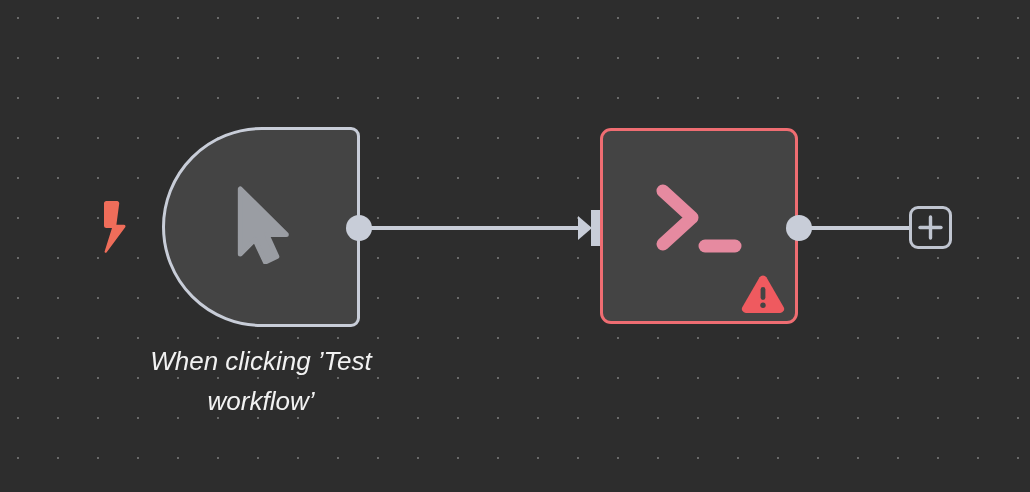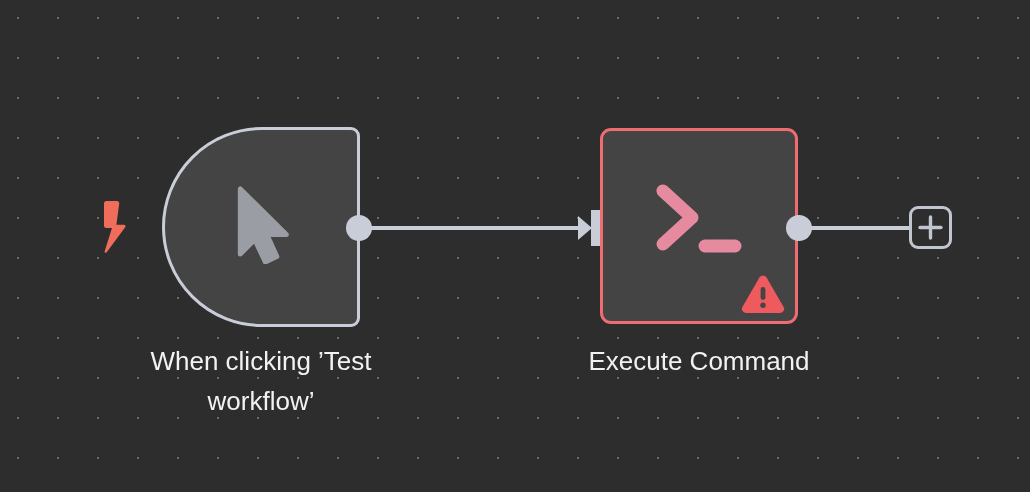--- a/index.html
+++ b/index.html
@@ -148,20 +148,21 @@
     color: #f2f2f2;
     font-size: 26px;
     line-height: 40px;
     text-align: center;
     white-space: pre-line;
   }
   #trigger-label {
     left: 61px;
     top: 341px;
     width: 400px;
+    font-style: italic;
   }
   #exec-label {
     left: 499px;
     top: 341px;
     width: 400px;
   }
 </style>
 </head>
 <body>
 
@@ -210,15 +211,14 @@
 
   <div id="add-node-button">
     <svg viewBox="0 0 37 37" width="37" height="37" aria-hidden="true">
       <line x1="18.5" y1="8" x2="18.5" y2="29" stroke="#c0c5d0" stroke-width="3.4" stroke-linecap="round"></line>
       <line x1="8" y1="18.5" x2="29" y2="18.5" stroke="#c0c5d0" stroke-width="3.4" stroke-linecap="round"></line>
     </svg>
   </div>
 
   <div id="trigger-label" class="node-label">When clicking ’Test
 workflow’</div>
-  <div id="exec-label" class="node-label">Execute Command</div>
 
 </div>
 
 </body></html>

